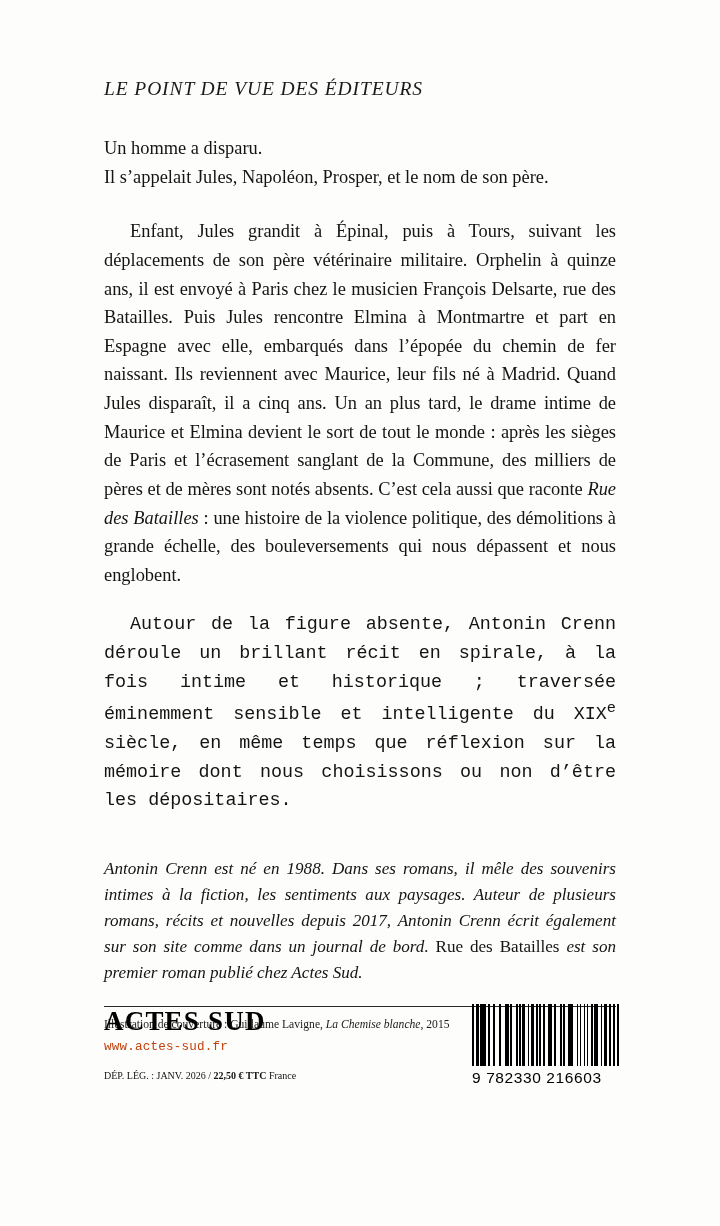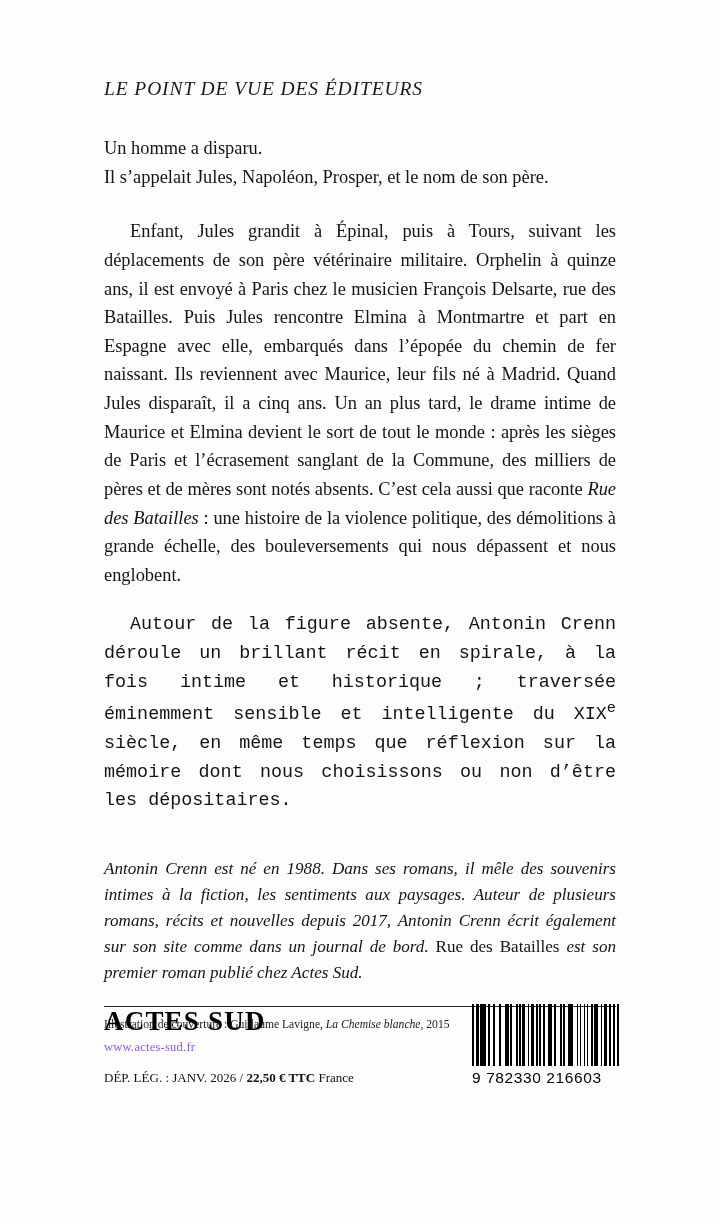--- a/index.html
+++ b/index.html
@@ -104,32 +104,32 @@
   }
   .publisher-name {
     font-family: "Liberation Serif", serif;
     font-weight: bold;
     font-size: 27px;
     letter-spacing: 1.2px;
     color: #000;
     line-height: 1;
   }
   .publisher-site {
-    font-family: Liberation Serif, serif;
+    font-family: Liberation Mono, monospace;
     font-size: 12.6px;
-    color: #8b5cf6;
+    color: #c2410c;
     margin-top: 5px;
     letter-spacing: 0.2px;
   }
   .legal-line {
     position: absolute;
     left: 0;
     top: 62px;
     font-family: "Liberation Serif", serif;
-    font-size: 13px;
+    font-size: 10px;
     color: #111;
     white-space: nowrap;
   }
   .legal-line .bold { font-weight: bold; }
 
   
   .cnl {
     position: absolute;
     left: 216px;
     top: 6px;

